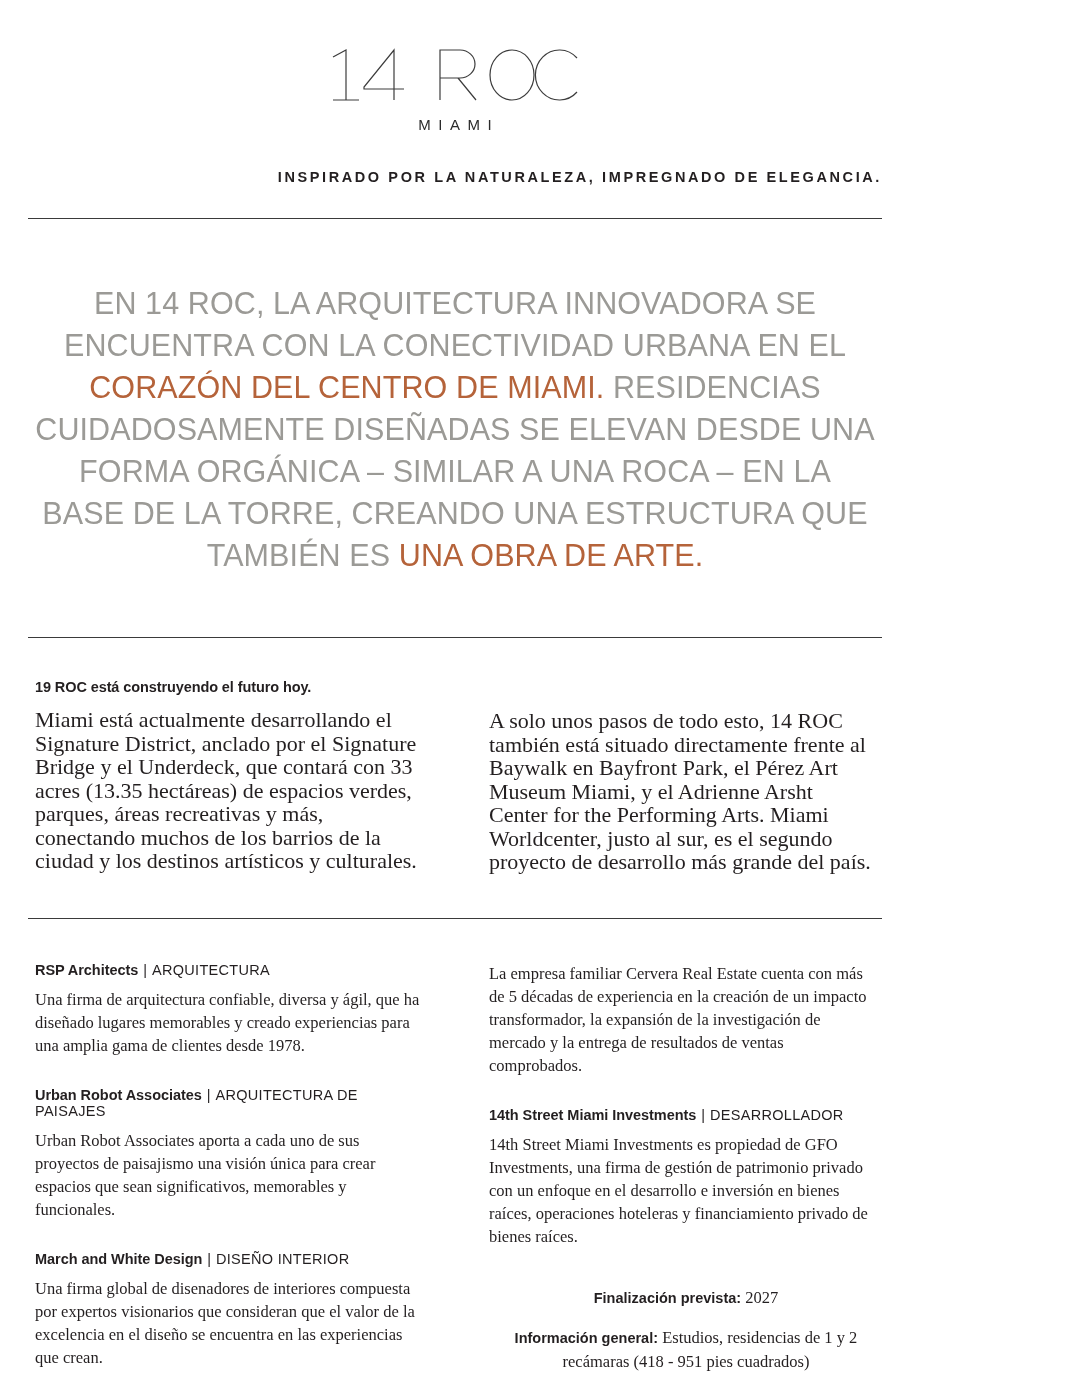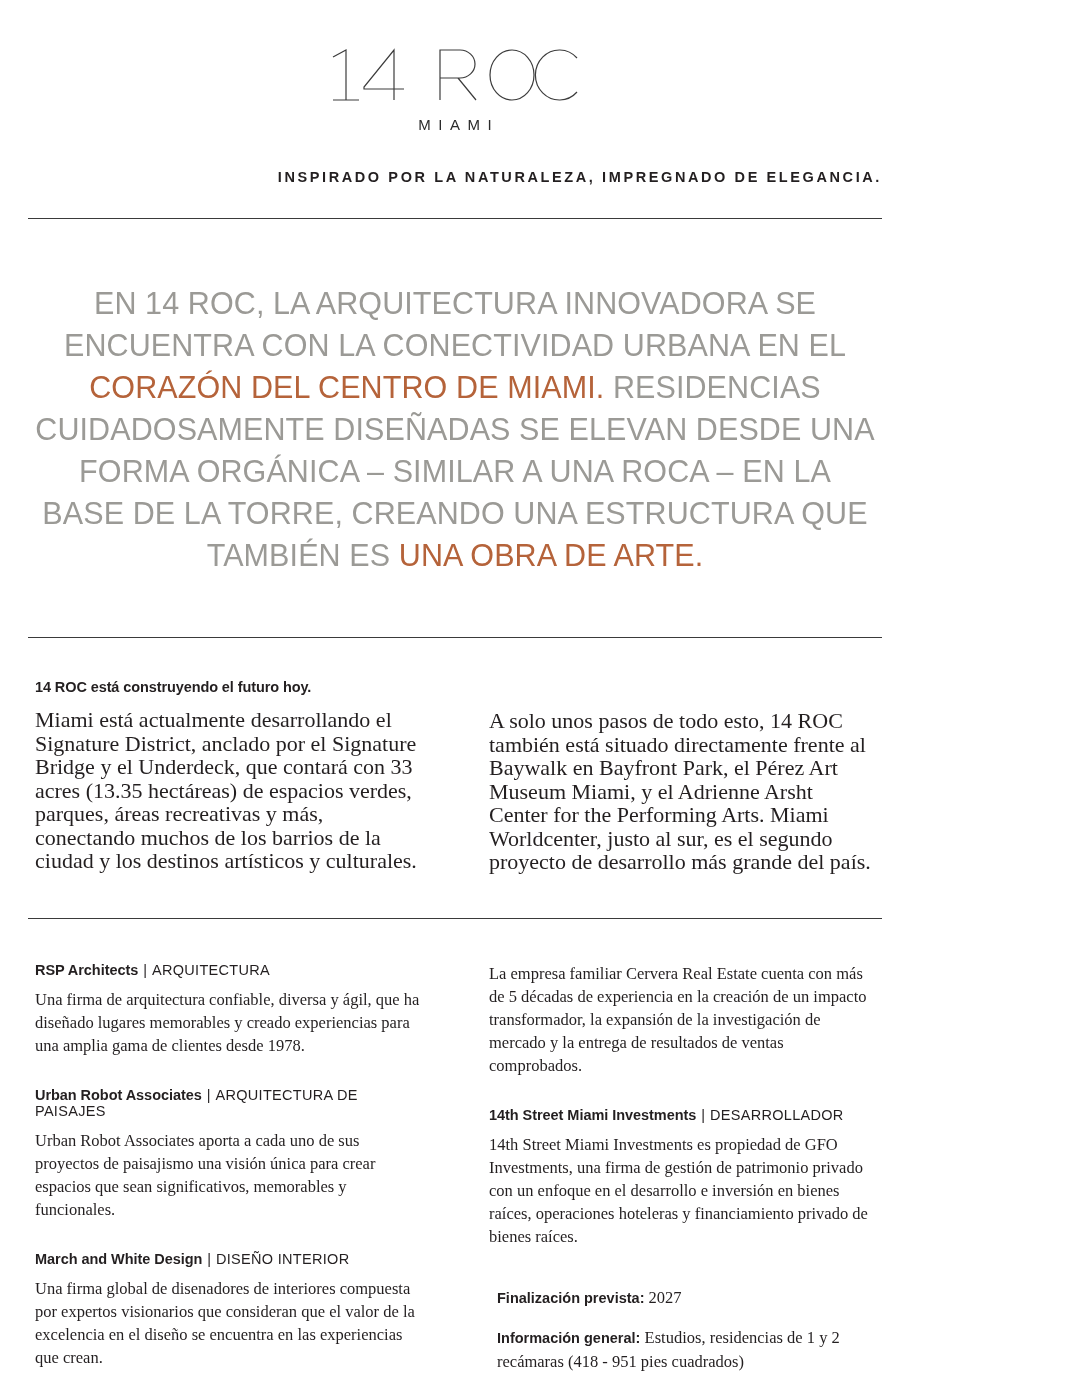--- a/index.html
+++ b/index.html
@@ -133,20 +133,21 @@
     line-height: 23px;
     margin: 0;
   }
 
   .facts { margin-top: 38px; }
   .fact-row {
     font-family: "Liberation Serif", serif;
     font-size: 16.5px;
     line-height: 23px;
     margin: 0 0 16px 8px;
+    text-align: center;
   }
   .fact-row:last-child { margin-bottom: 0; }
   .fact-row .fact-label {
     font-family: "Liberation Sans", sans-serif;
     font-size: 14.5px;
     font-weight: 700;
   }
 
   
   .footer {
@@ -187,21 +188,21 @@
   <div class="rule rule-1"></div>
 
   <div class="headline-wrap">
     <p class="headline"><span>EN 14 ROC, LA ARQUITECTURA INNOVADORA SE ENCUENTRA CON LA CONECTIVIDAD URBANA EN EL </span><span class="accent">CORAZÓN DEL CENTRO DE MIAMI.</span><span> RESIDENCIAS CUIDADOSAMENTE DISEÑADAS SE ELEVAN DESDE UNA FORMA ORGÁNICA – SIMILAR A UNA ROCA – EN LA BASE DE LA TORRE, CREANDO UNA ESTRUCTURA QUE TAMBIÉN ES </span><span class="accent">UNA OBRA DE ARTE.</span></p>
   </div>
 
   <div class="rule rule-2"></div>
 
   <div class="intro">
     <div class="col left">
-      <p class="lead-in">14 ROC está construyendo el futuro hoy.</p>
+      <p class="lead-in">19 ROC está construyendo el futuro hoy.</p>
       <p class="serif">Miami está actualmente desarrollando el Signature District, anclado por el Signature Bridge y el Underdeck, que contará con 33 acres (13.35 hectáreas) de espacios verdes, parques, áreas recreativas y más, conectando muchos de los barrios de la ciudad y los destinos artísticos y culturales.</p>
     </div>
     <div class="col right">
       <p class="serif">A solo unos pasos de todo esto, 14 ROC también está situado directamente frente al Baywalk en Bayfront Park, el Pérez Art Museum Miami, y el Adrienne Arsht Center for the Performing Arts. Miami Worldcenter, justo al sur, es el segundo proyecto de desarrollo más grande del país.</p>
     </div>
   </div>
 
   <div class="rule rule-3"></div>
 
   <div class="credits">

